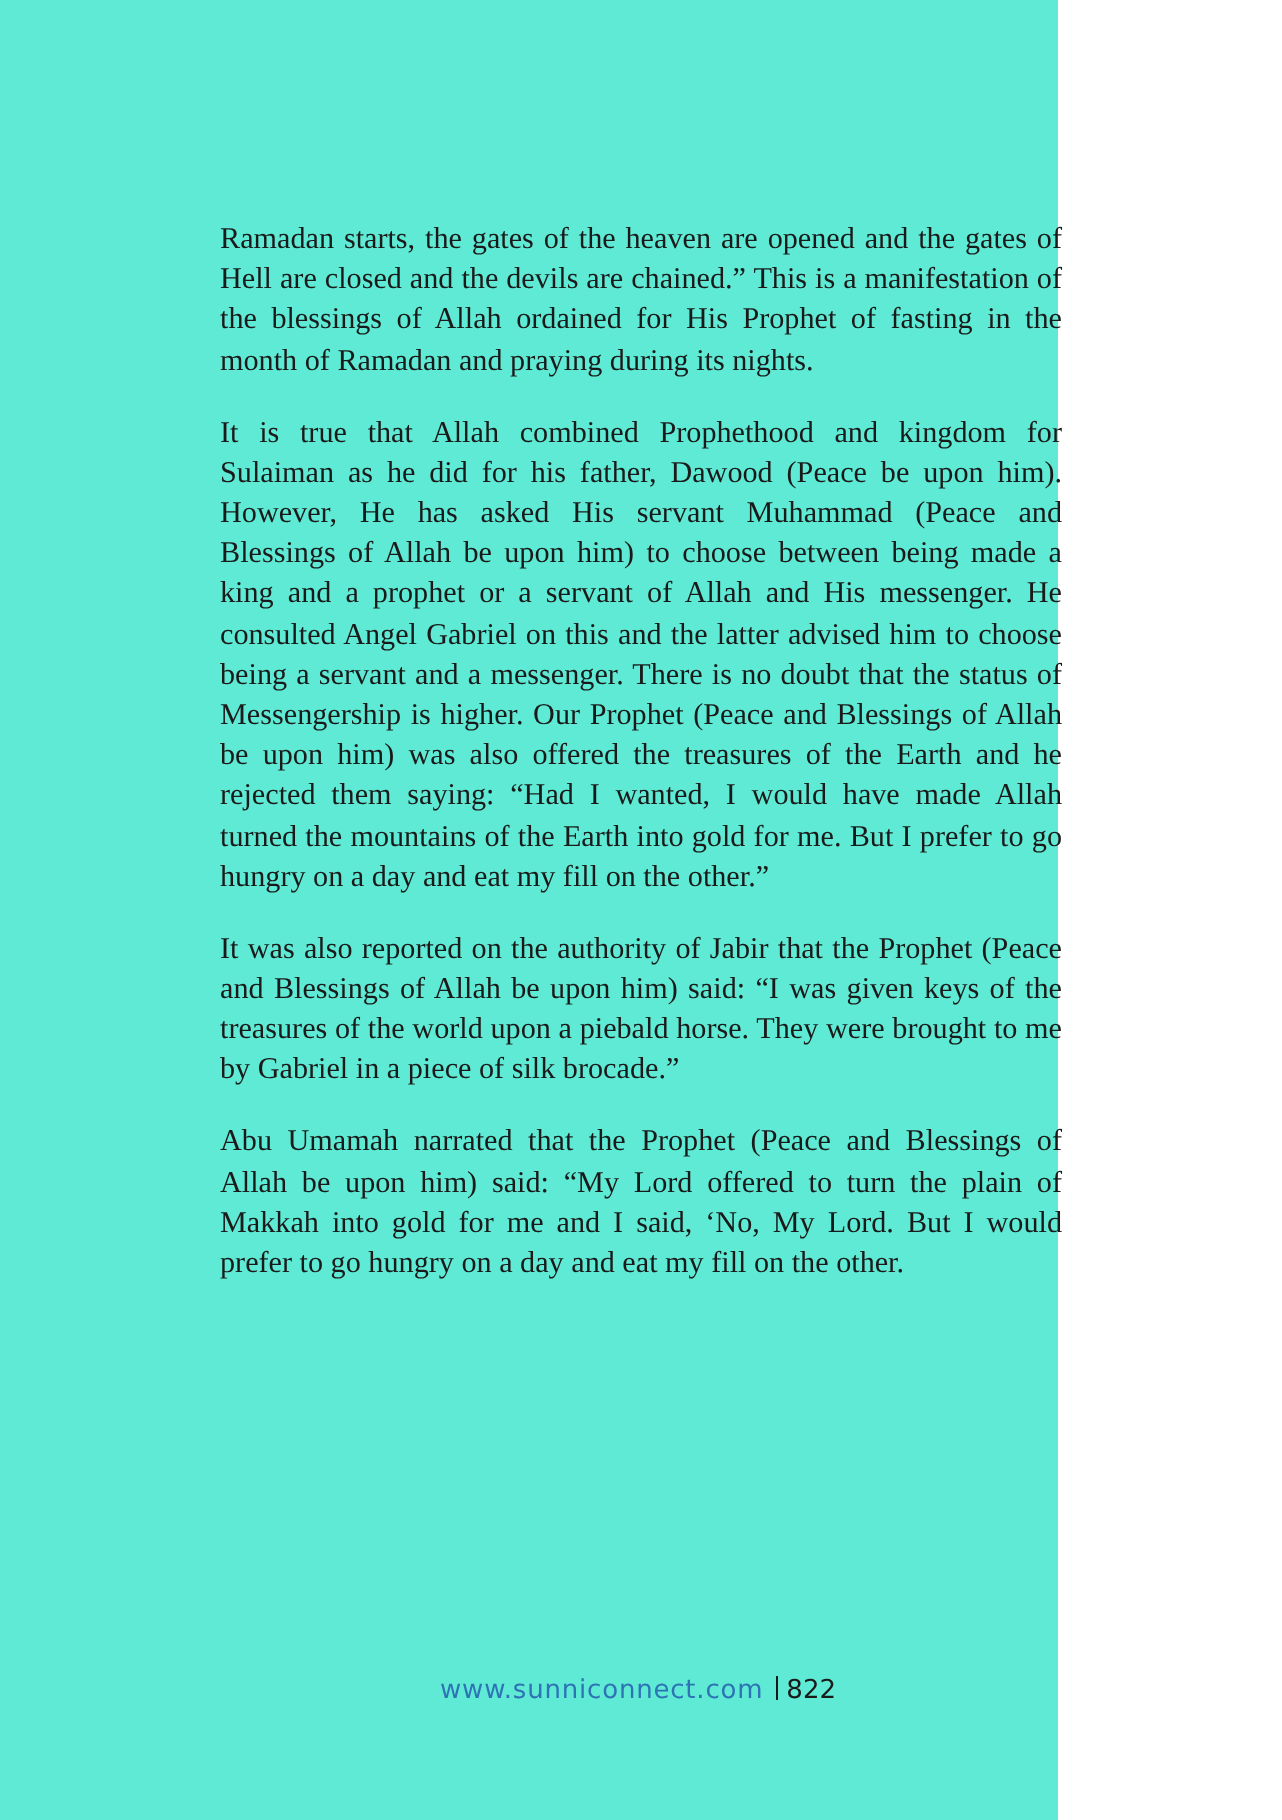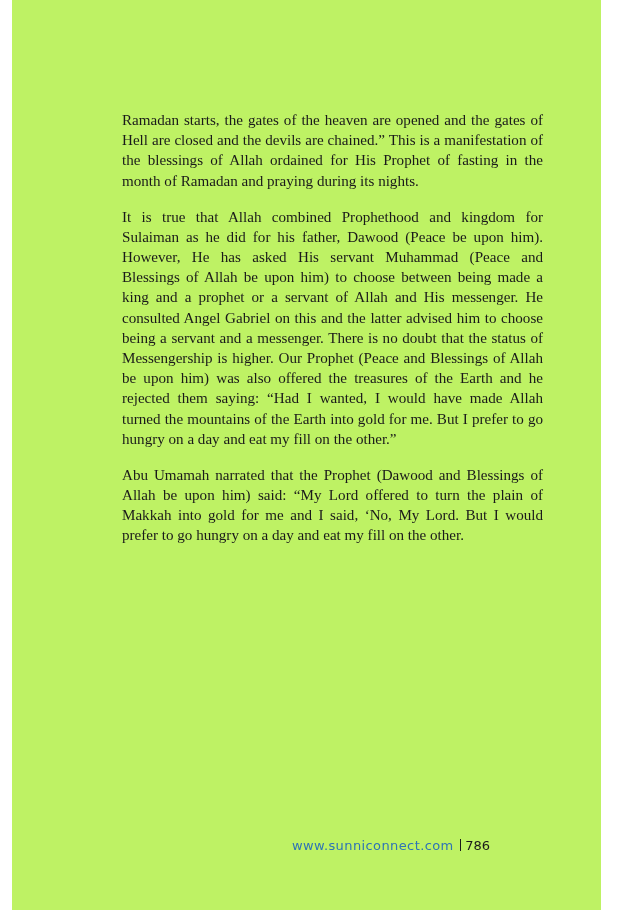--- a/index.html
+++ b/index.html
@@ -8,24 +8,24 @@
       background: #ffffff;
     }
     body {
       width: 641px;
       height: 910px;
       position: relative;
       overflow: hidden;
     }
     .page {
       position: absolute;
-      left: 12px; top: 0;
-      width: 589px;
+      left: 0; top: 0;
+      width: 529px;
       height: 910px;
-      background: #bef264;
+      background: #5eead4;
     }
     .body-text {
       position: absolute;
       left: 110px;
       top: 110px;
       width: 421px;
       font-family: "Liberation Serif", "DejaVu Serif", serif;
       font-size: 15.1px;
       line-height: 20.2px;
       color: #1a1a1a;
@@ -59,19 +59,20 @@
       vertical-align: -1px;
     }
   </style>
 </head>
 <body>
 
 <div class="page">
   <div class="body-text">
     <p>Ramadan starts, the gates of the heaven are opened and the gates of Hell are closed and the devils are chained.” This is a manifestation of the blessings of Allah ordained for His Prophet of fasting in the month of Ramadan and praying during its nights.</p>
     <p>It is true that Allah combined Prophethood and kingdom for Sulaiman as he did for his father, Dawood (Peace be upon him). However, He has asked His servant Muhammad (Peace and Blessings of Allah be upon him) to choose between being made a king and a prophet or a servant of Allah and His messenger. He consulted Angel Gabriel on this and the latter advised him to choose being a servant and a messenger. There is no doubt that the status of Messengership is higher. Our Prophet (Peace and Blessings of Allah be upon him) was also offered the treasures of the Earth and he rejected them saying: “Had I wanted, I would have made Allah turned the mountains of the Earth into gold for me. But I prefer to go hungry on a day and eat my fill on the other.”</p>
-    <p>Abu Umamah narrated that the Prophet (Dawood and Blessings of Allah be upon him) said: “My Lord offered to turn the plain of Makkah into gold for me and I said, ‘No, My Lord. But I would prefer to go hungry on a day and eat my fill on the other.</p>
+    <p>It was also reported on the authority of Jabir that the Prophet (Peace and Blessings of Allah be upon him) said: “I was given keys of the treasures of the world upon a piebald horse. They were brought to me by Gabriel in a piece of silk brocade.”</p>
+    <p>Abu Umamah narrated that the Prophet (Peace and Blessings of Allah be upon him) said: “My Lord offered to turn the plain of Makkah into gold for me and I said, ‘No, My Lord. But I would prefer to go hungry on a day and eat my fill on the other.</p>
   </div>
 
   <div class="footer">
-    <span class="site-link">www.sunniconnect.com</span><span class="sep"></span><span>786</span>
+    <span class="site-link">www.sunniconnect.com</span><span class="sep"></span><span>822</span>
   </div>
 </div>
 
 </body></html>

